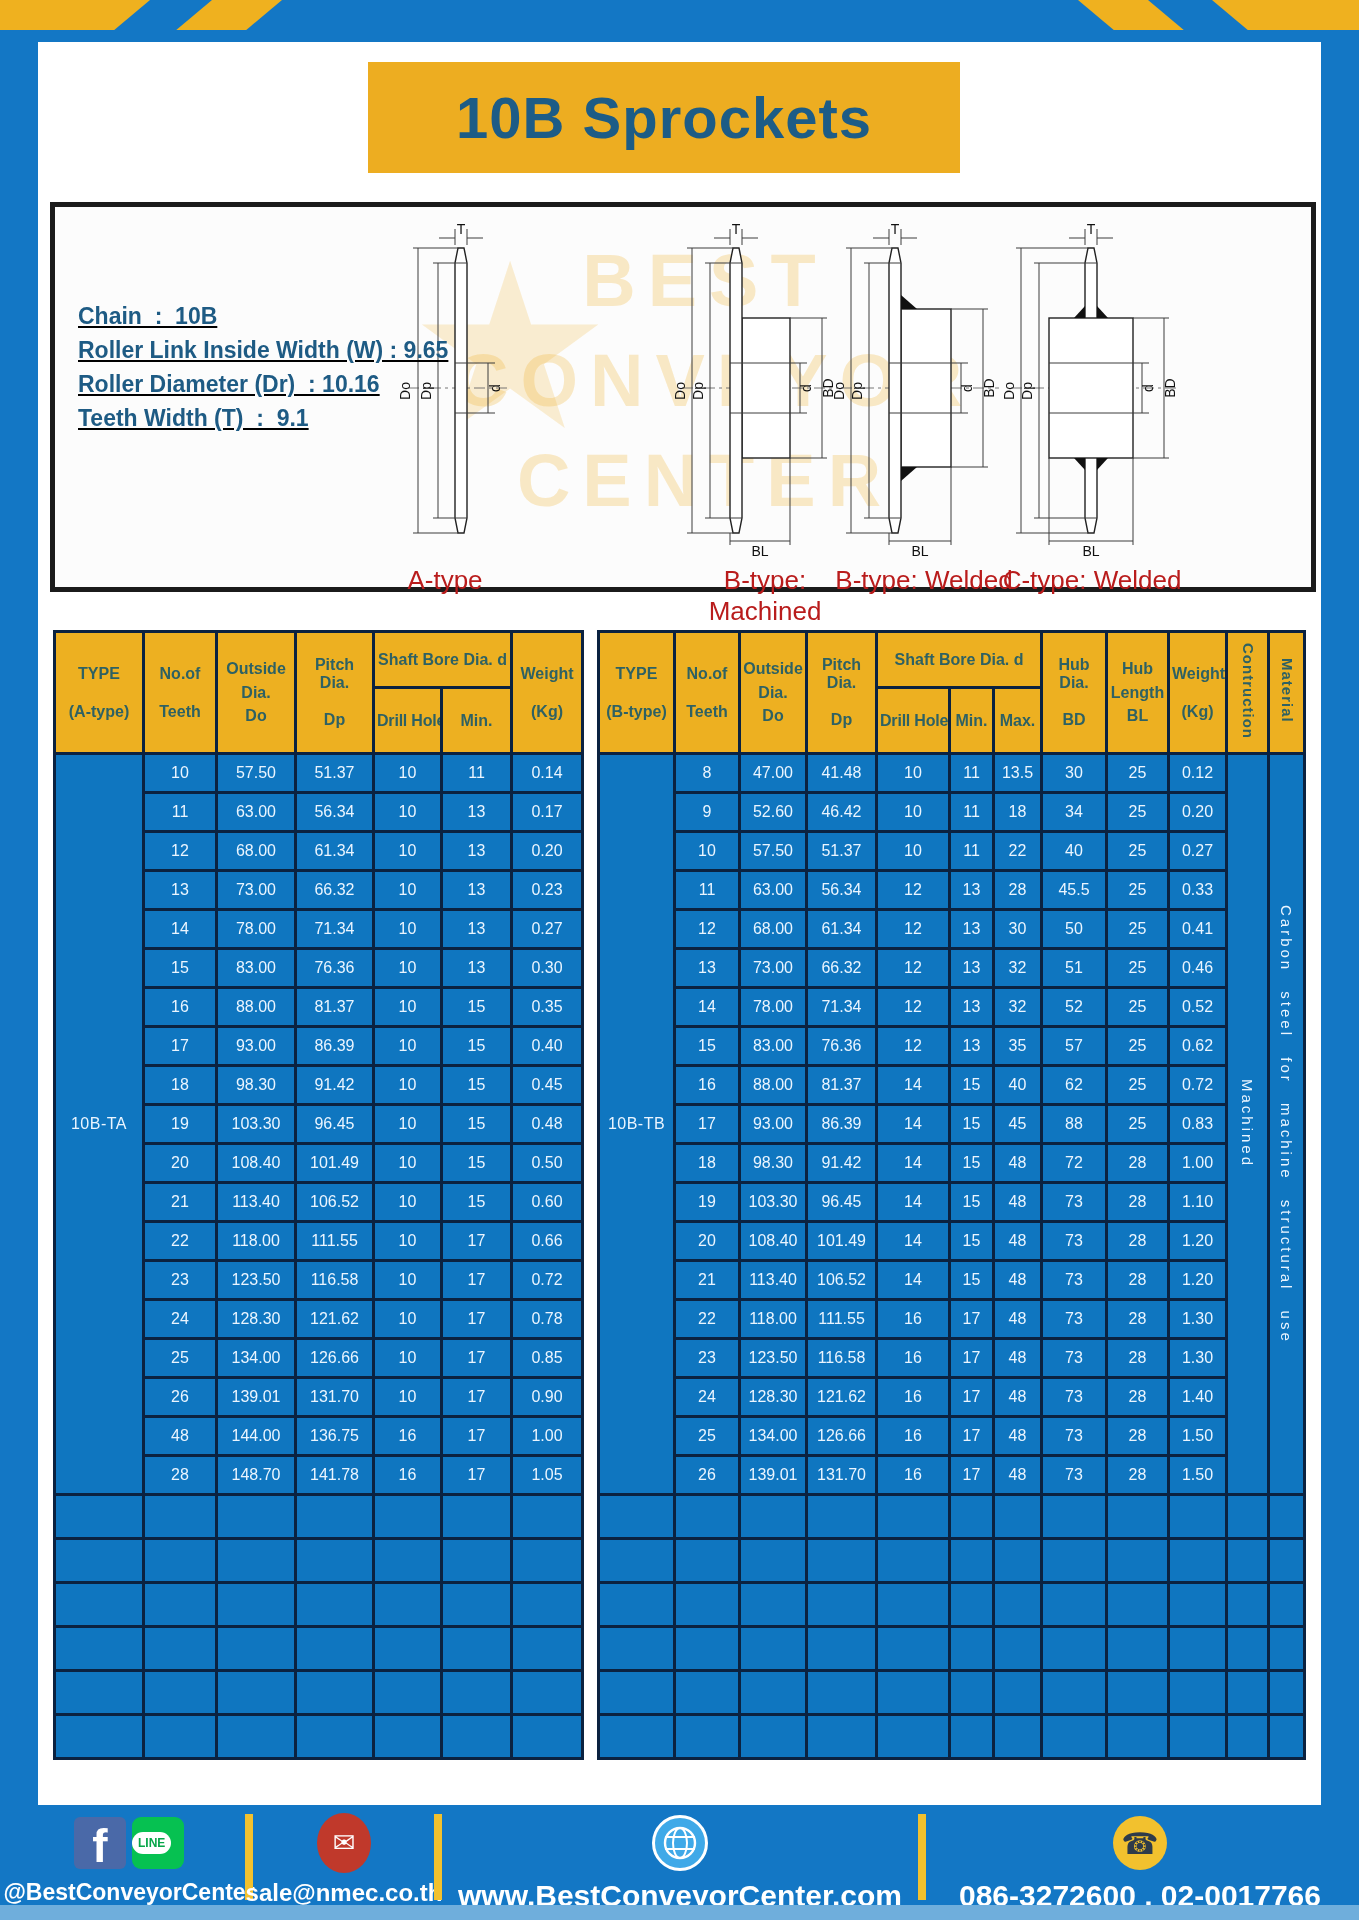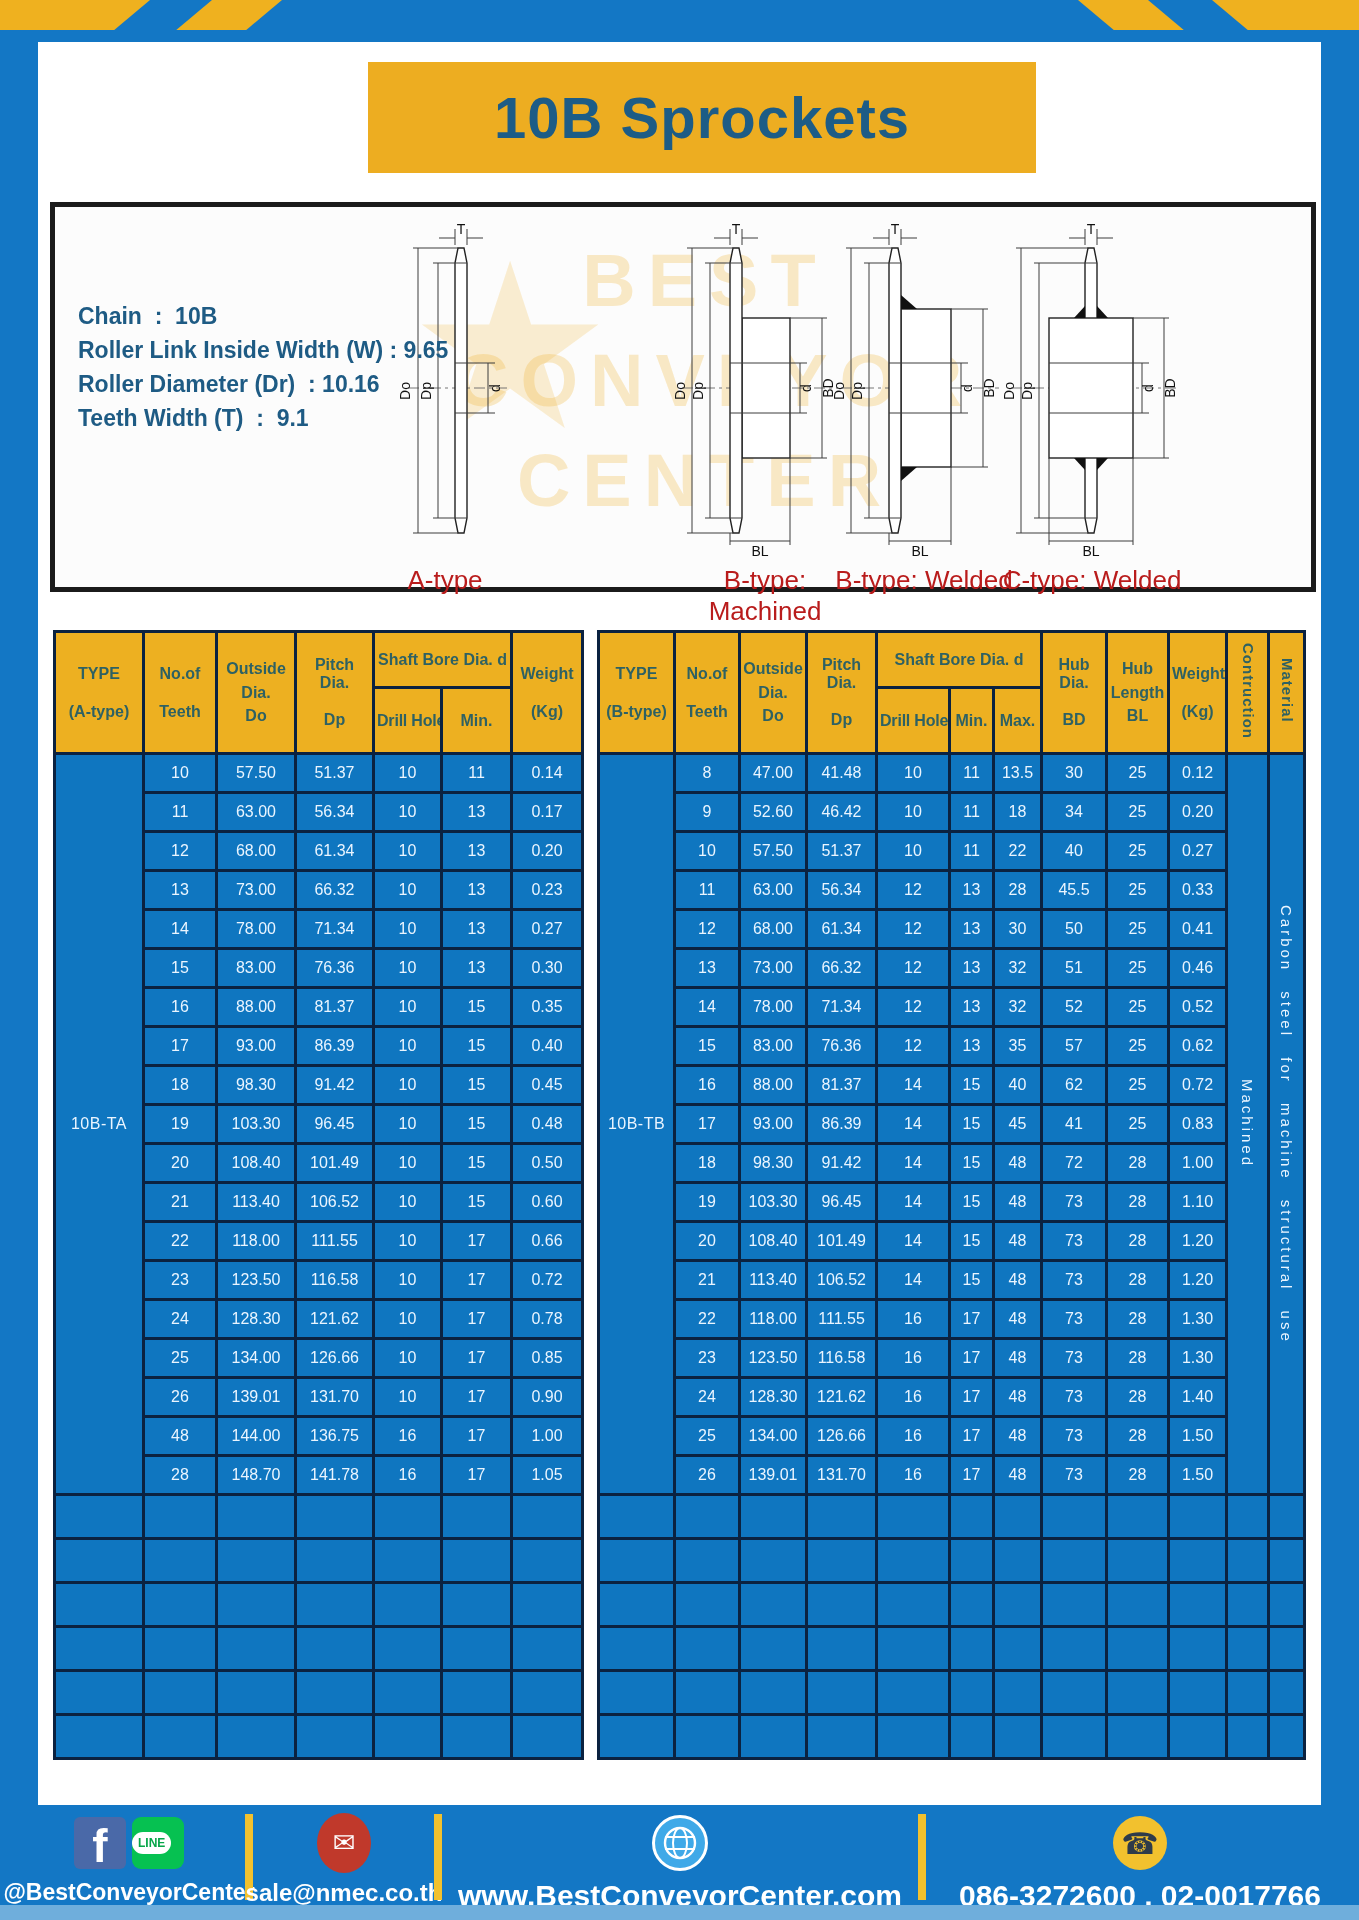--- a/index.html
+++ b/index.html
@@ -10,28 +10,28 @@
   .frame-top { position:absolute; left:0; top:0; width:1359px; height:42px; background:#1377C5; overflow:hidden; }
   .stripe { position:absolute; top:0; height:30px; background:#EFB11F; transform-origin:top left; }
   .stripe.s1 { left:-14px; width:164px; transform:skewX(-50deg); }
   .stripe.s2 { left:212px; width:70px;  transform:skewX(-50deg); }
   .stripe.s3 { left:1078px; width:70px; transform:skewX(50deg); }
   .stripe.s4 { left:1212px; width:190px; transform:skewX(50deg); }
   .frame-left  { position:absolute; left:0; top:42px; width:38px; height:1763px; background:#1377C5; }
   .frame-right { position:absolute; left:1321px; top:42px; width:38px; height:1763px; background:#1377C5; }
 
   
-  .title-box { position:absolute; left:368px; top:62px; width:668px; height:111px; background:#EDAD21;
+  .title-box { position:absolute; left:368px; top:62px; width:592px; height:111px; background:#EDAD21;
                display:flex; align-items:center; justify-content:center; }
   .title-box h1 { font-size:58px; font-weight:bold; color:#1D5C86; letter-spacing:1px; }
 
   
   .diagram-box { position:absolute; left:50px; top:202px; width:1266px; height:390px; background:#FCFCFC;
                  border:5px solid #1b1b1b; }
-  .specs { position:absolute; left:23px; top:92px; z-index:3; }
+  .specs { position:absolute; left:23px; top:92px; z-index:3;text-decoration:underline; }
   .specs div { font-size:23px; font-weight:bold; color:#1E5B84; line-height:34px; white-space:pre; }
   .watermark { position:absolute; left:400px; top:24px; width:500px; text-align:center; z-index:1;
                color:#F0B63A; opacity:0.28; font-weight:bold; font-size:74px; line-height:100px; letter-spacing:12px; }
   .wm-star { position:absolute; left:352px; top:26px; font-size:230px; line-height:230px; color:#F0B63A; opacity:0.22; z-index:1; }
   .fig { position:absolute; top:16px; text-align:center; z-index:2; }
   .fig svg { display:block; }
   .fig svg line { stroke:#3c3c3c; stroke-width:1; }
   .fig svg .part { fill:#ffffff; stroke:#222; stroke-width:1.4; }
   .fig svg .hub  { fill:#ffffff; stroke:#222; stroke-width:1.4; }
   .fig svg .weld { fill:#111; stroke:none; }
@@ -665,21 +665,21 @@
           <td>25</td>
           <td>0.72</td>
         </tr>
         <tr>
           <td>17</td>
           <td>93.00</td>
           <td>86.39</td>
           <td>14</td>
           <td>15</td>
           <td>45</td>
-          <td>41</td>
+          <td>88</td>
           <td>25</td>
           <td>0.83</td>
         </tr>
         <tr>
           <td>18</td>
           <td>98.30</td>
           <td>91.42</td>
           <td>14</td>
           <td>15</td>
           <td>48</td>

